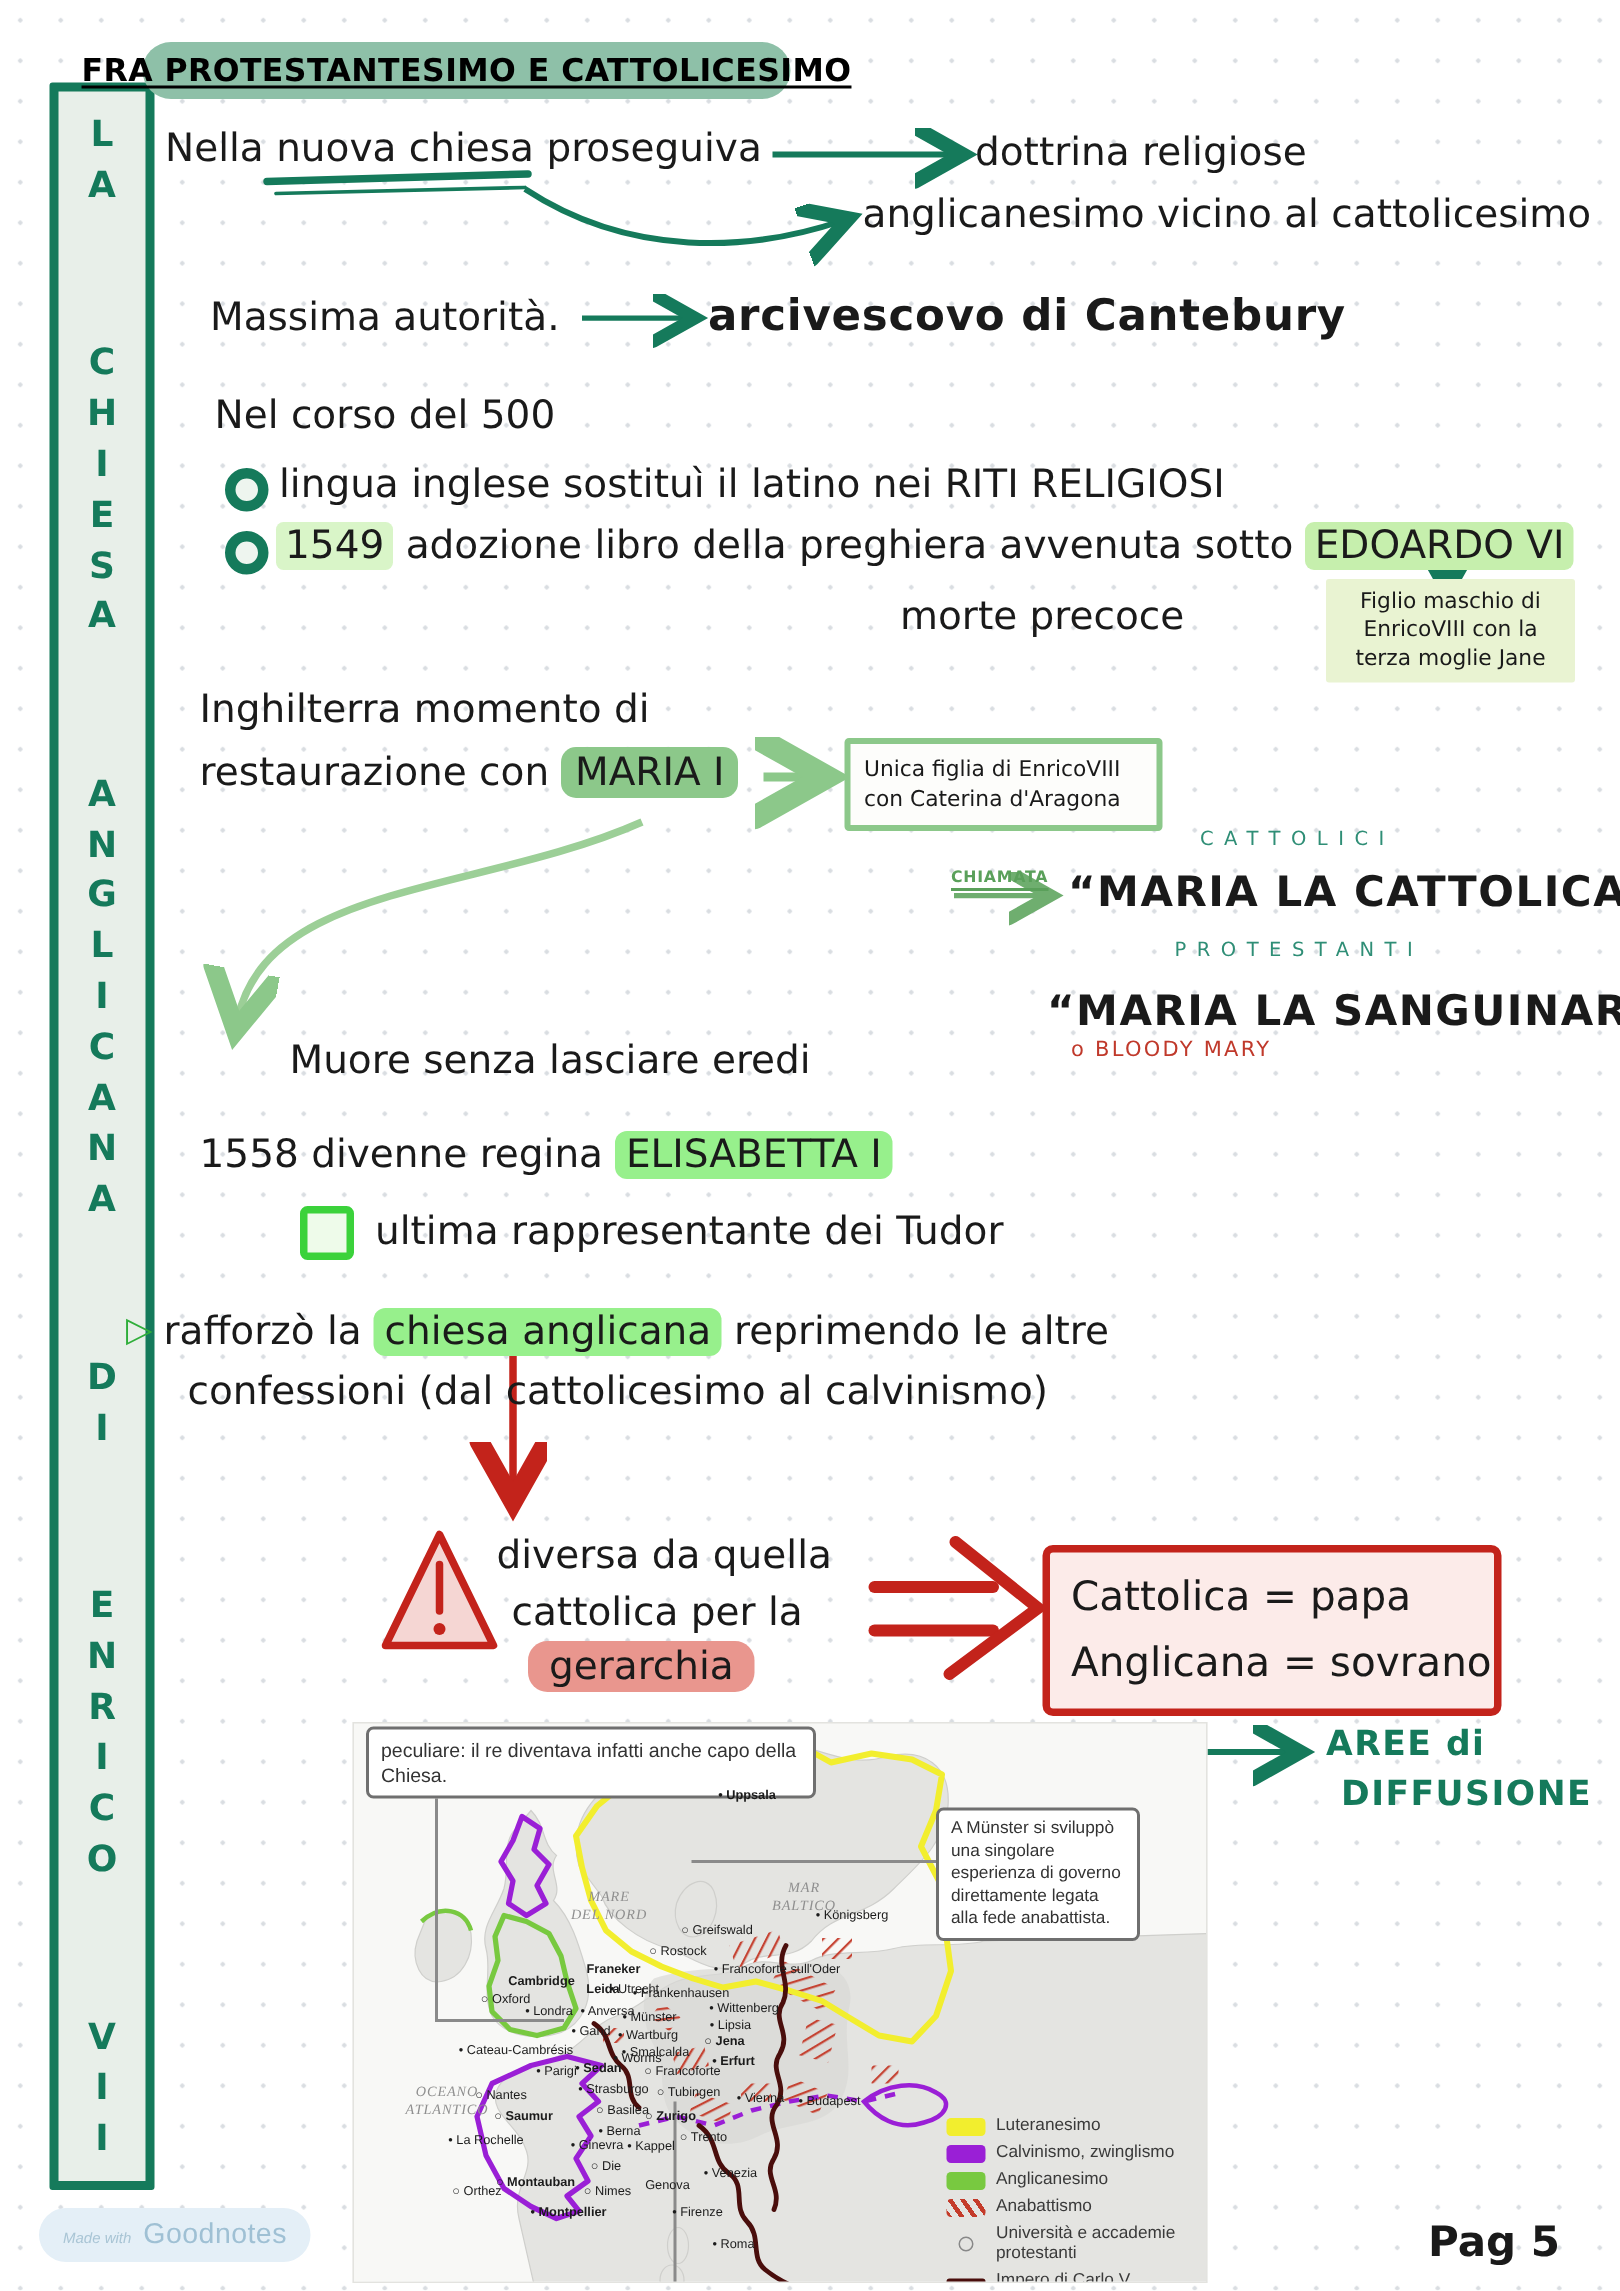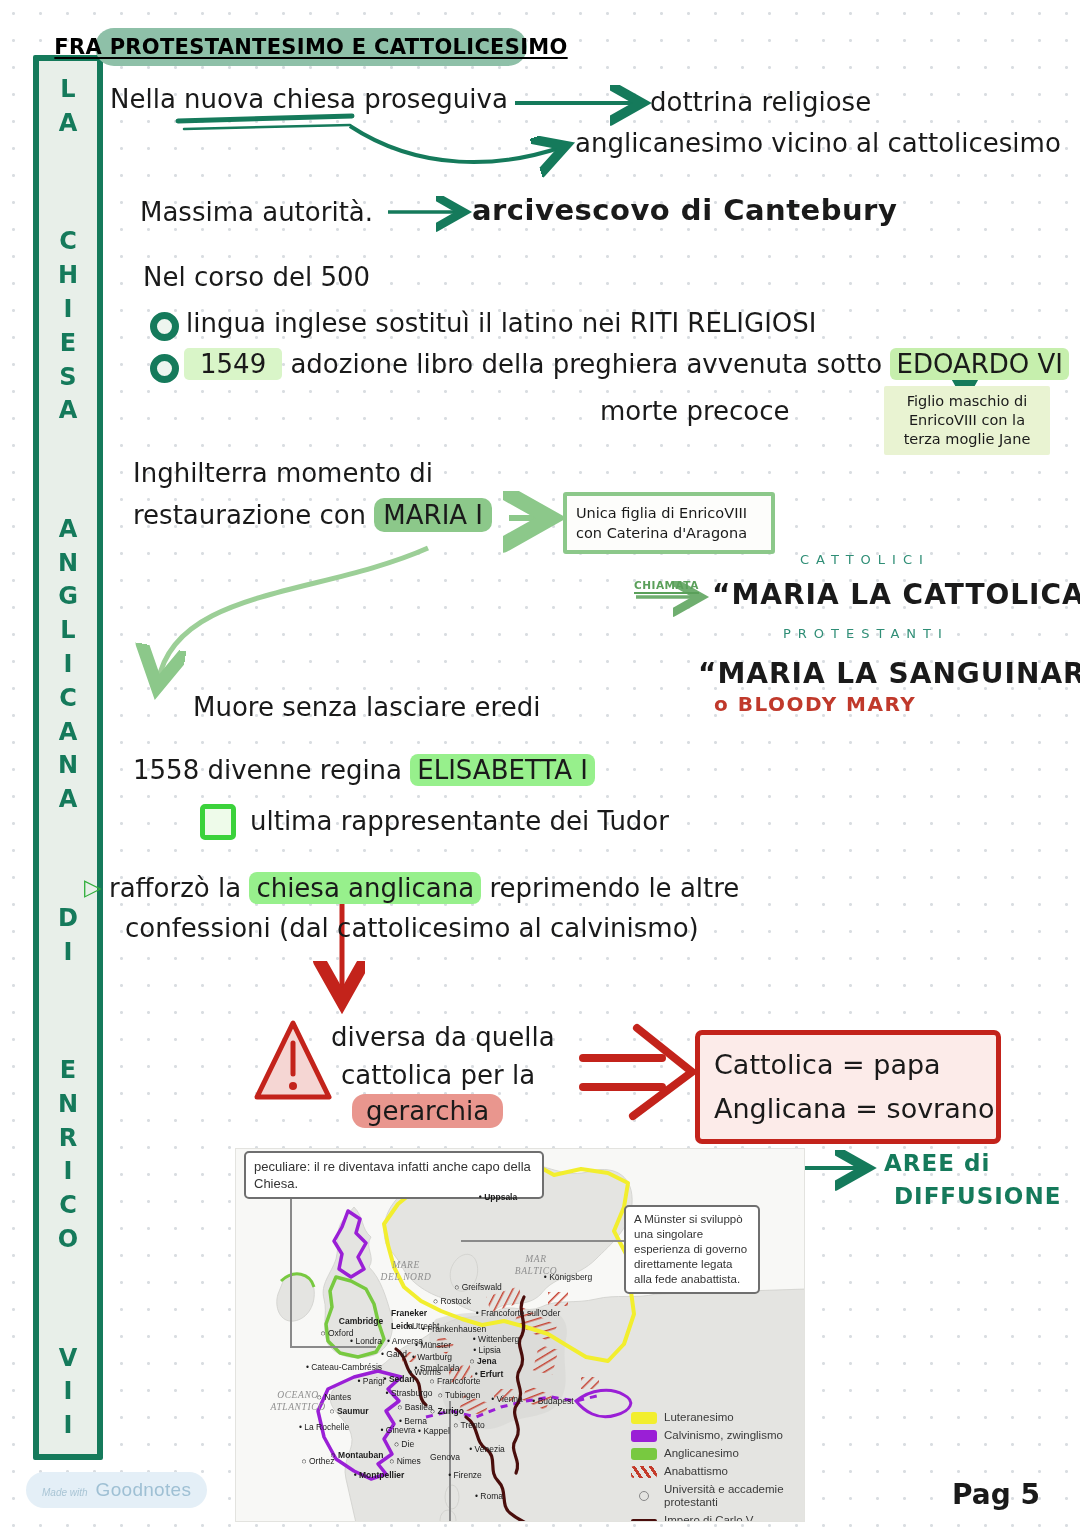--- a/index.html
+++ b/index.html
@@ -16,28 +16,28 @@
     align-items:center;justify-content:space-between;padding:14px 0;box-sizing:border-box;}
   .sb-word{display:flex;flex-direction:column;align-items:center;gap:5px;}
   .sb-word span{color:#157a5b;font-weight:700;font-size:24px;line-height:1.2;}
   
   .title-pill{left:95px;top:28px;width:432px;height:38px;background:#8ec0a8;border-radius:22px;
     display:flex;align-items:center;justify-content:center;}
   .title-pill span{font-size:21px;font-weight:700;color:#000000;letter-spacing:.3px;
     text-decoration:underline;text-decoration-thickness:2px;text-underline-offset:3px;white-space:nowrap;}
   
   .hl-bright{background:#97f08c;border-radius:8px;padding:1px 7px;}
-  .hl-pale{background:#d9f5c8;border-radius:5px;padding:1px 16px;}
+  .hl-pale{background:#d9f5c8;border-radius:5px;padding:1px 6px;}
   .hl-edo{background:#c6efad;border-radius:6px;padding:1px 6px;}
   .hl-maria{background:#8cc88a;border-radius:10px;padding:2px 9px;}
   .hl-pink{background:#e9968e;border-radius:13px;padding:2px 14px;}
   .bold-marker{font-weight:800;font-size:29px;letter-spacing:.5px;}
   .teal-caps{color:#2f8e76;font-size:13px;letter-spacing:7px;font-weight:500;white-space:nowrap;}
   .quote-name{font-size:28px;font-weight:600;letter-spacing:1px;white-space:nowrap;}
-  .red-script{color:#c0392b;font-size:20px;font-weight:700;letter-spacing:1.5px;white-space:nowrap;}
+  .red-script{color:#c0392b;font-size:14px;font-weight:400;letter-spacing:1.5px;white-space:nowrap;}
   
   .ring{width:15px;height:15px;border:7px solid #157a5b;border-radius:50%;background:#eef5ef;}
   .chk{width:26px;height:26px;border:5px solid #3bd23b;border-radius:5px;background:#eefbea;}
   .tri{color:#2fae3a;font-size:23px;font-weight:700;}
   
   .note-edo{width:158px;background:#e9f3d2;padding:6px 4px;font-size:14.5px;line-height:19px;
     text-align:center;border-radius:2px;}
   .note-maria{width:186px;border:4px solid #8cc88a;border-radius:3px;background:#fdfdfb;
     padding:7px 9px;font-size:14.5px;line-height:20px;}
   .red-box{width:268px;border:5px solid #c3231b;border-radius:7px;background:#fcebe9;

